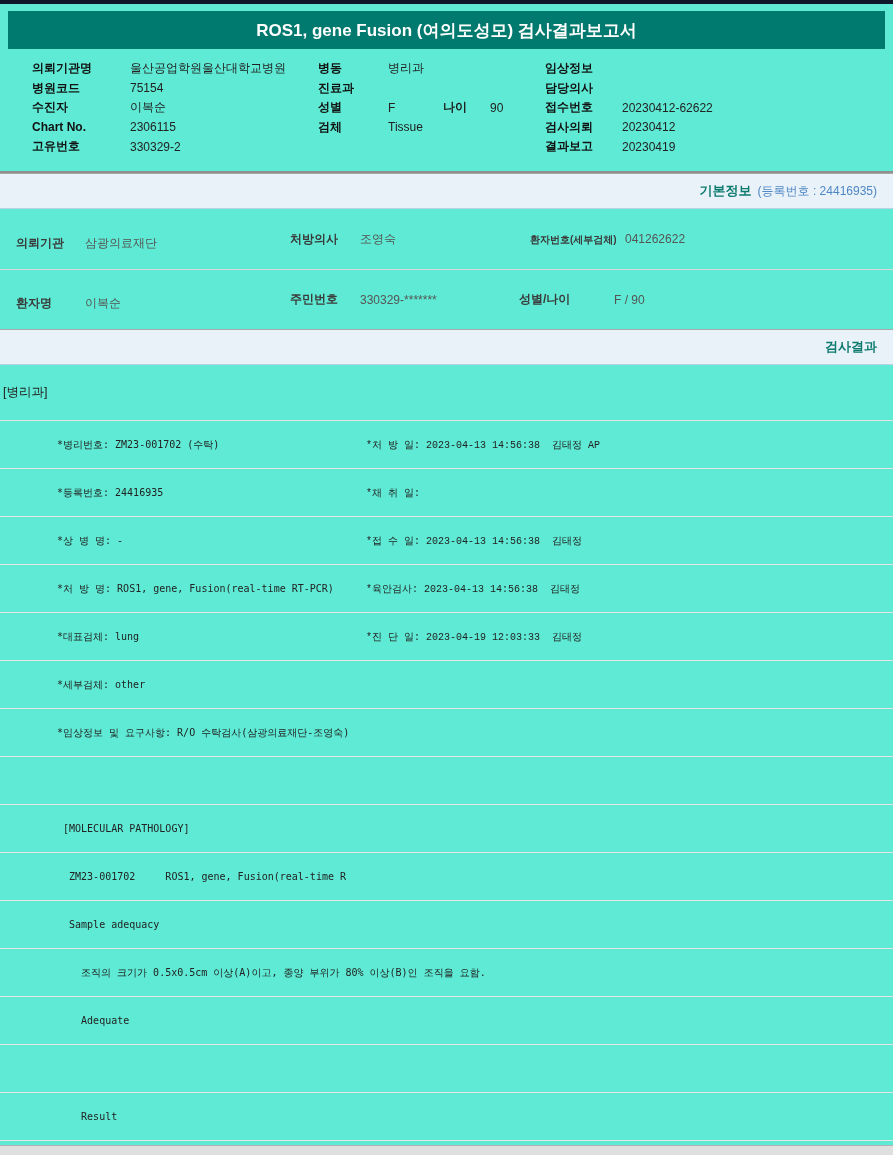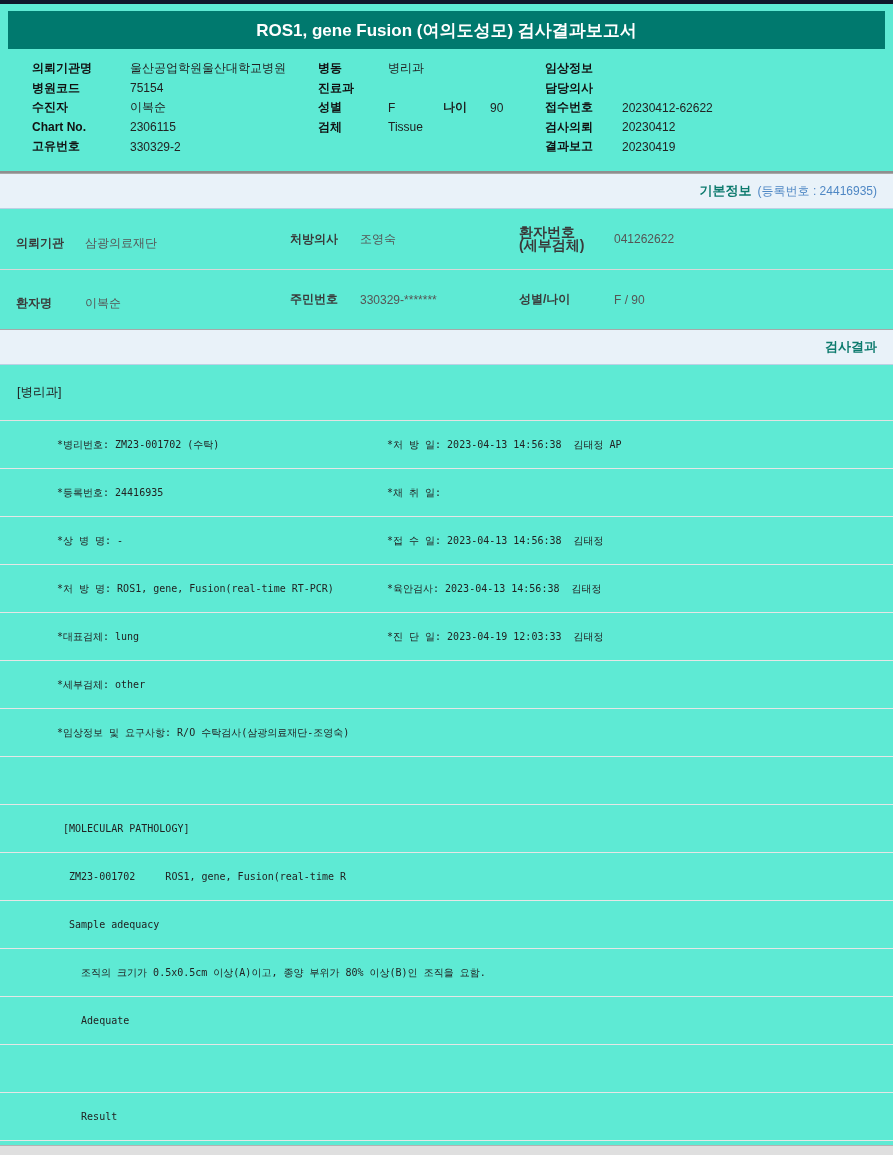--- a/index.html
+++ b/index.html
@@ -36,29 +36,29 @@
   
   .irow { height:60px; display:flex; align-items:center; padding-left:16px; font-size:12px; }
   .irow + .irow { border-top:1px solid #d9d9d9; }
   .icell { display:flex; align-items:center; }
   .icell-1 { width:274px;margin-top:8px; } .icell-2 { width:229px; } .icell-3 { flex:1; }
   .ilabel { font-weight:bold; color:#3a3a3a; flex:0 0 auto; }
   .icell-1 .ilabel { width:69px; }
   .icell-2 .ilabel { width:70px; }
   .icell-3 .ilabel { width:95px; }
   .ival { color:#555; }
-  .ilabel-2line { display:flex; flex-direction:column; line-height:13px; font-size:14px; }
-
-  
-  .dept { height:56px; display:flex; align-items:center; padding-left:17px;
+  .ilabel-2line { display:flex; line-height:13px; font-size:10px;margin-left:11px; }
+
+  
+  .dept { height:56px; display:flex; align-items:center; padding-left:3px;
     font-size:12.5px; color:#222; border-bottom:1px solid #e2e2e2; }
   .rrow { height:48px; position:relative; display:flex; align-items:center; padding-left:57px;
     border-bottom:1px solid #e6e6e6; white-space:pre; color:#222;
     font-family:"DejaVu Sans Mono","Liberation Mono",monospace; font-size:10px; }
-  .rright { position:absolute; left:387px; }
+  .rright { position:absolute; left:366px;font-family:Liberation Mono, monospace; }
 
   .bottom-strip { position:absolute; left:0; right:0; bottom:0; height:10px;
     background:#dfdfdf; border-top:1px solid #b3b3b3; }
 </style>
 </head>
 <body>
 
 <div class="frame">
 
   <div class="title-bar">

